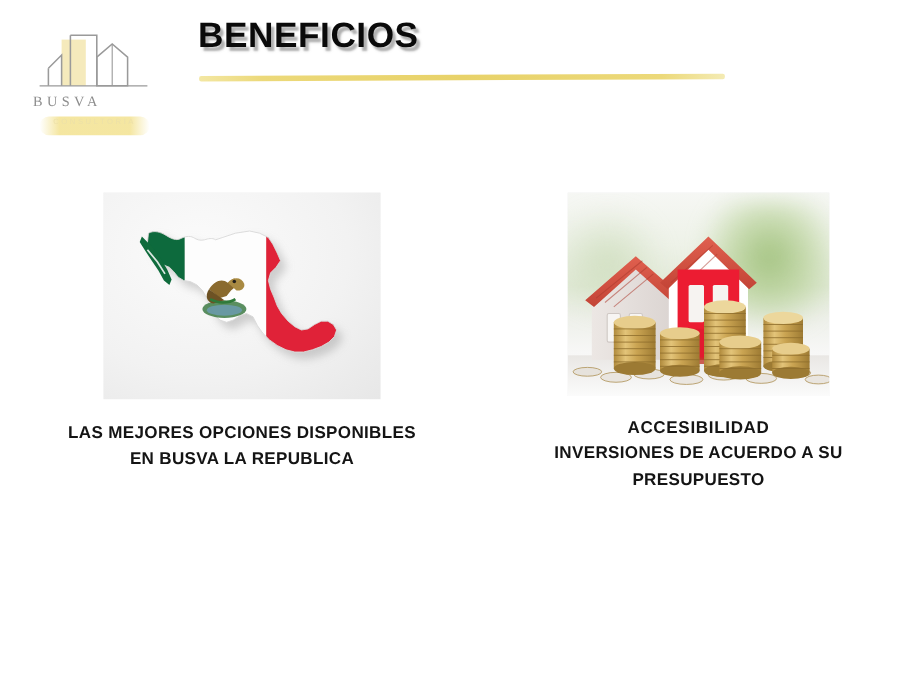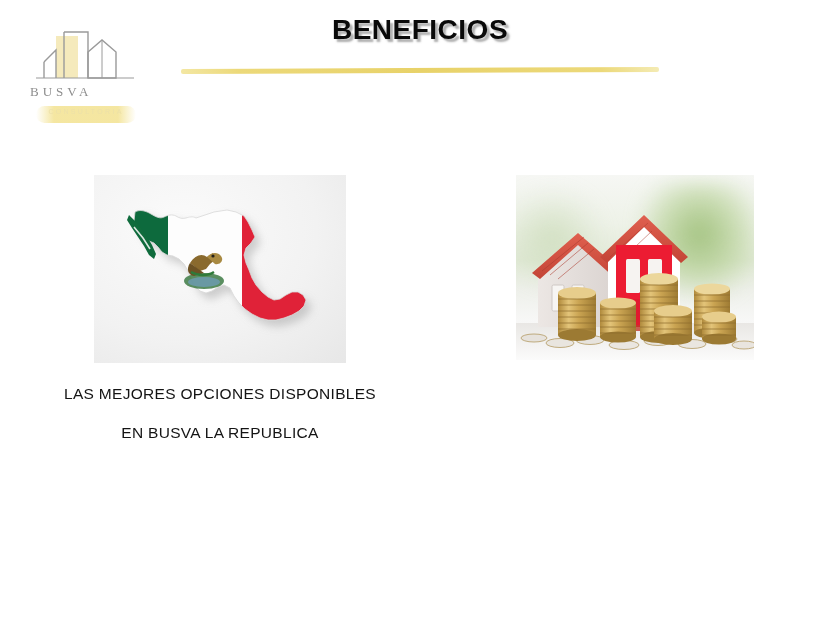--- a/index.html
+++ b/index.html
@@ -64,22 +64,21 @@
     color: #ece0a8;
     font-family: "Liberation Sans", sans-serif;
   }
 
   
   .title {
     position: absolute;
     left: 180px;
     top: 16px;
     width: 480px;
-    text-align: center;
-    font-size: 28px;
+    font-size: 32px;
     font-weight: bold;
     letter-spacing: 0.5px;
     color: #0a0a0a;
     text-shadow: 3px 3px 2px rgba(110,110,110,0.55);
     font-family: "Liberation Sans", sans-serif;
     line-height: 1;
   }
   .title-rule {
     position: absolute;
     left: 181px;
@@ -156,24 +155,24 @@
     font-family: "Liberation Sans", sans-serif;
   }
   .caption-title {
     font-size: 15.5px;
     font-weight: bold;
     letter-spacing: 0.6px;
     line-height: 1.25;
   }
   .caption-body {
     font-size: 15.5px;
-    font-weight: normal;
+    font-weight: bold;
     letter-spacing: 0.3px;
     line-height: 1.45;
-    margin-top: 17px;
+    margin-top: 2px;
   }
 </style>
 </head>
 <body>
 
 <div class="logo">
   <div class="logo-mark">
     <svg class="logo-svg" width="110" height="68" viewBox="0 0 110 68" xmlns="http://www.w3.org/2000/svg">
       <rect x="26" y="14" width="22" height="42" fill="#f2e3a6" opacity="0.75"></rect>
       <path d="M34 10 L58 10 L58 56" fill="none" stroke="#9a9a9a" stroke-width="1.4"></path>
@@ -404,13 +403,18 @@
           <g stroke="#8d6c2c" stroke-width="0.9" opacity="0.8">
             <path d="M186 148 H220"></path>
               <path d="M186 154 H220"></path>
               <path d="M186 160 H220"></path>
           </g>
         </g>
       </g>
     </svg>
   </div>
 
+  <div class="caption">
+    <div class="caption-title">ACCESIBILIDAD</div>
+    <div class="caption-body">INVERSIONES DE ACUERDO A SU</div>
+    <div class="caption-body">PRESUPUESTO</div>
+  </div>
 </div>
 
 </body></html>

